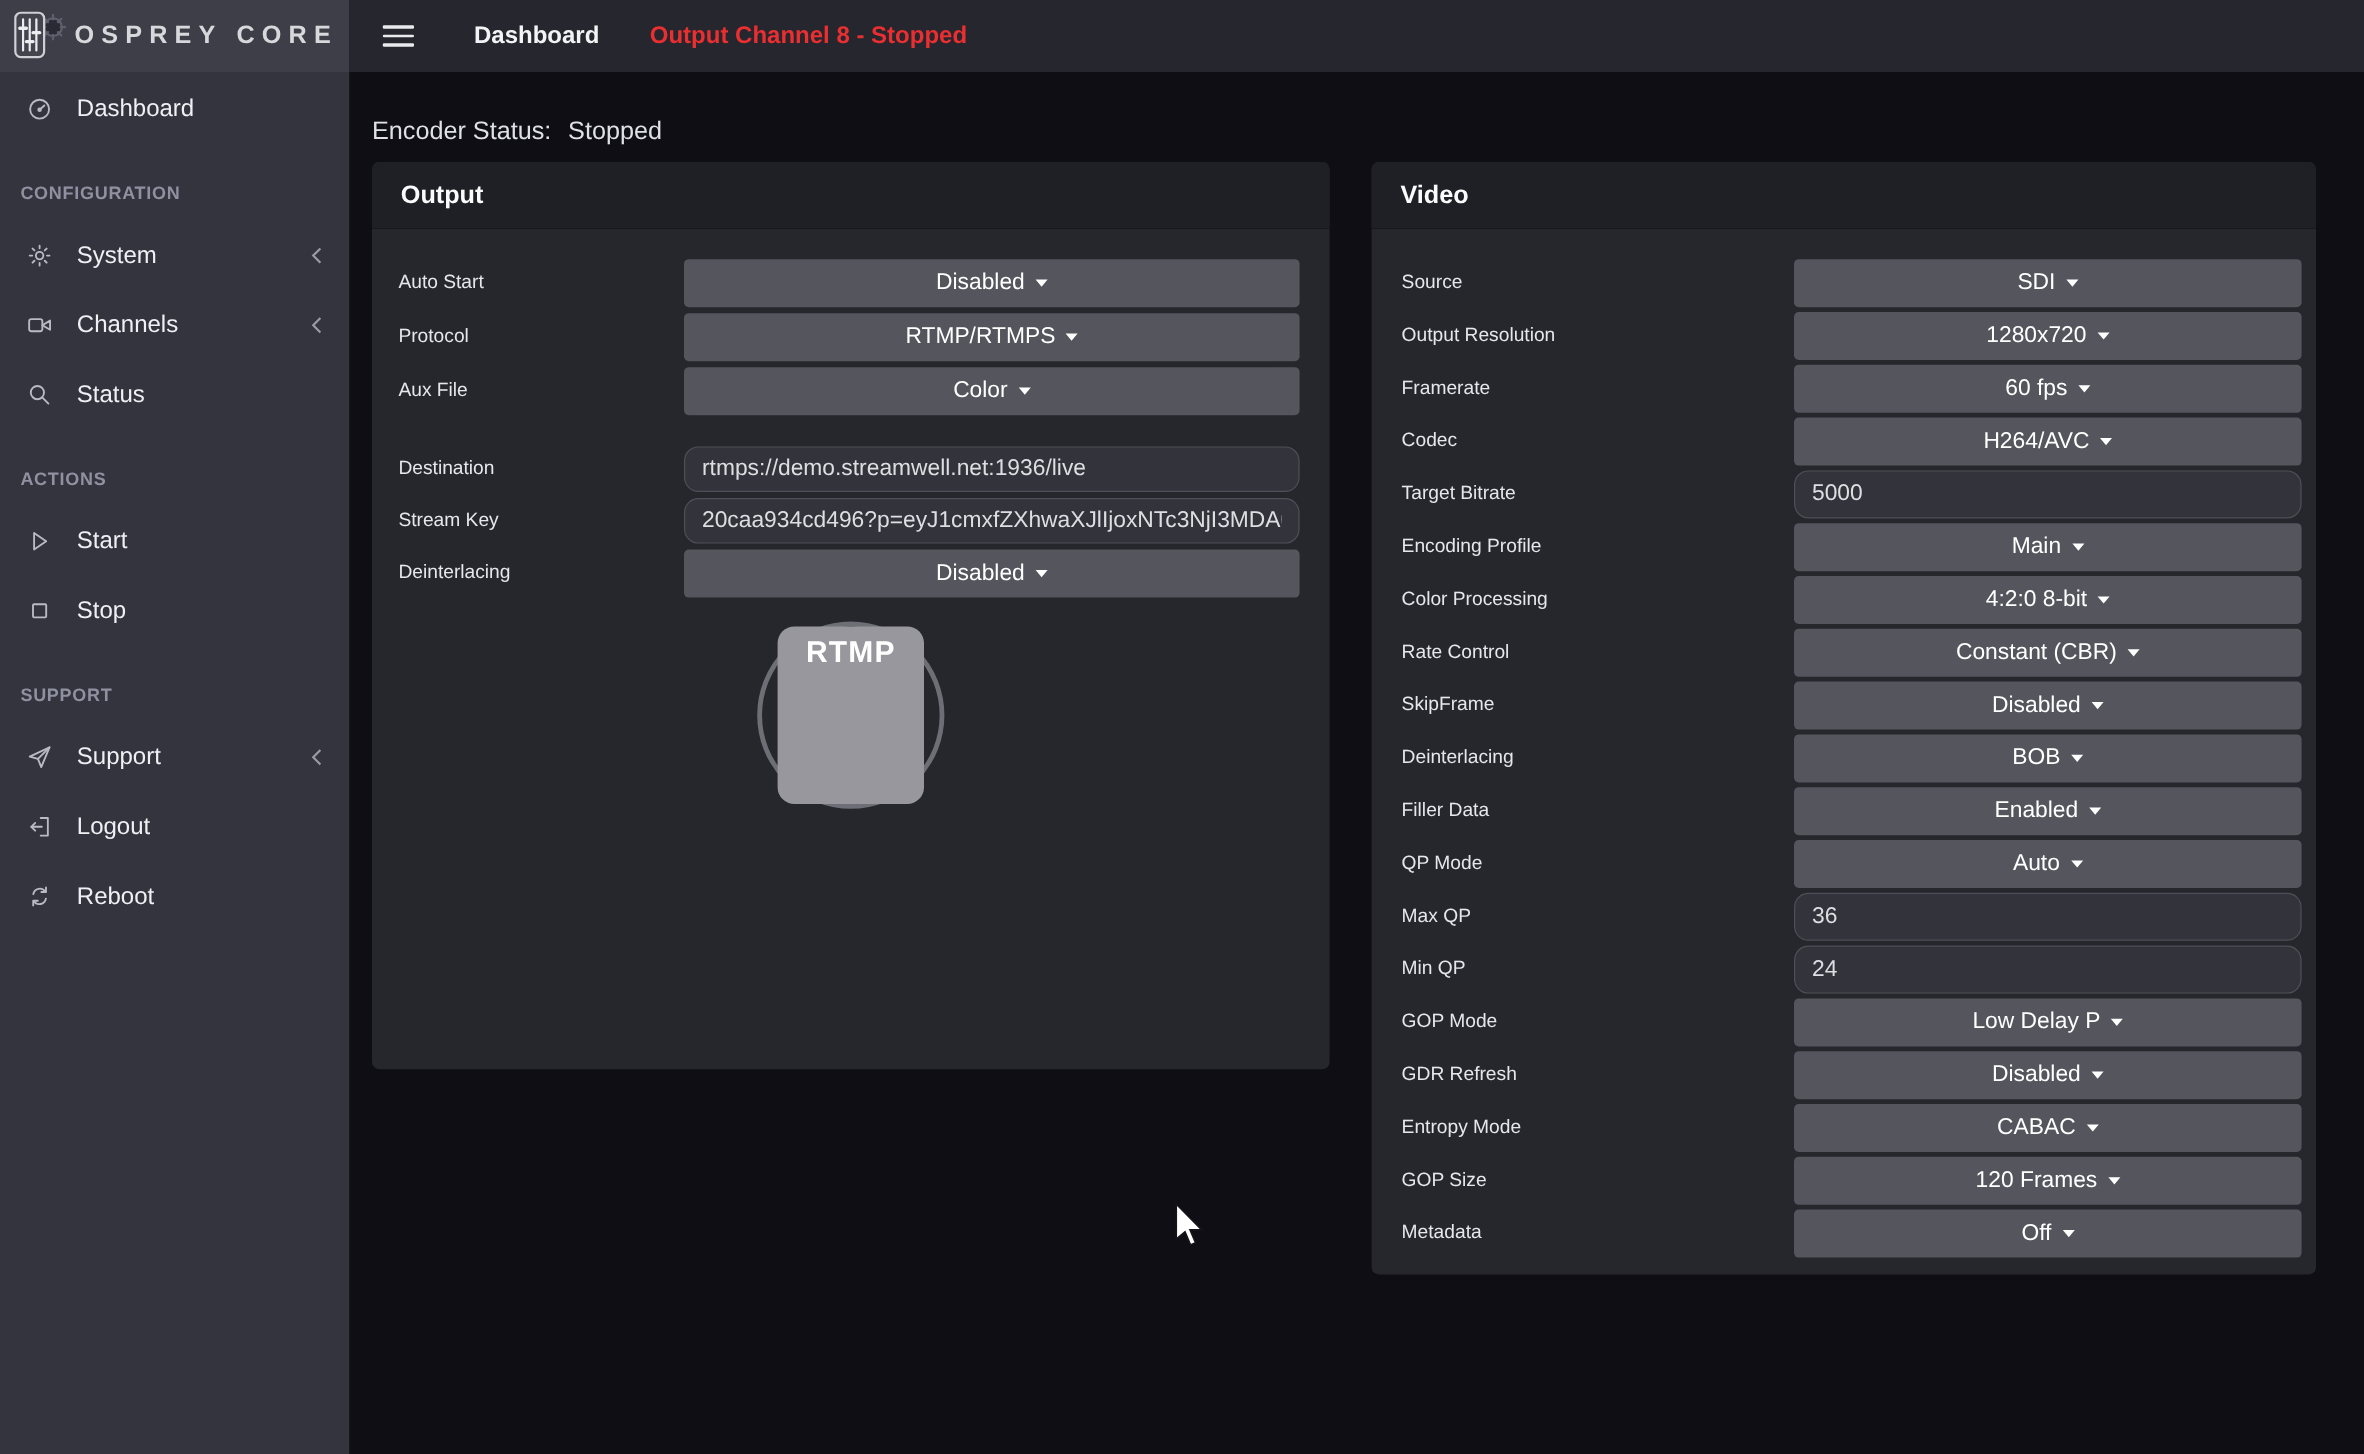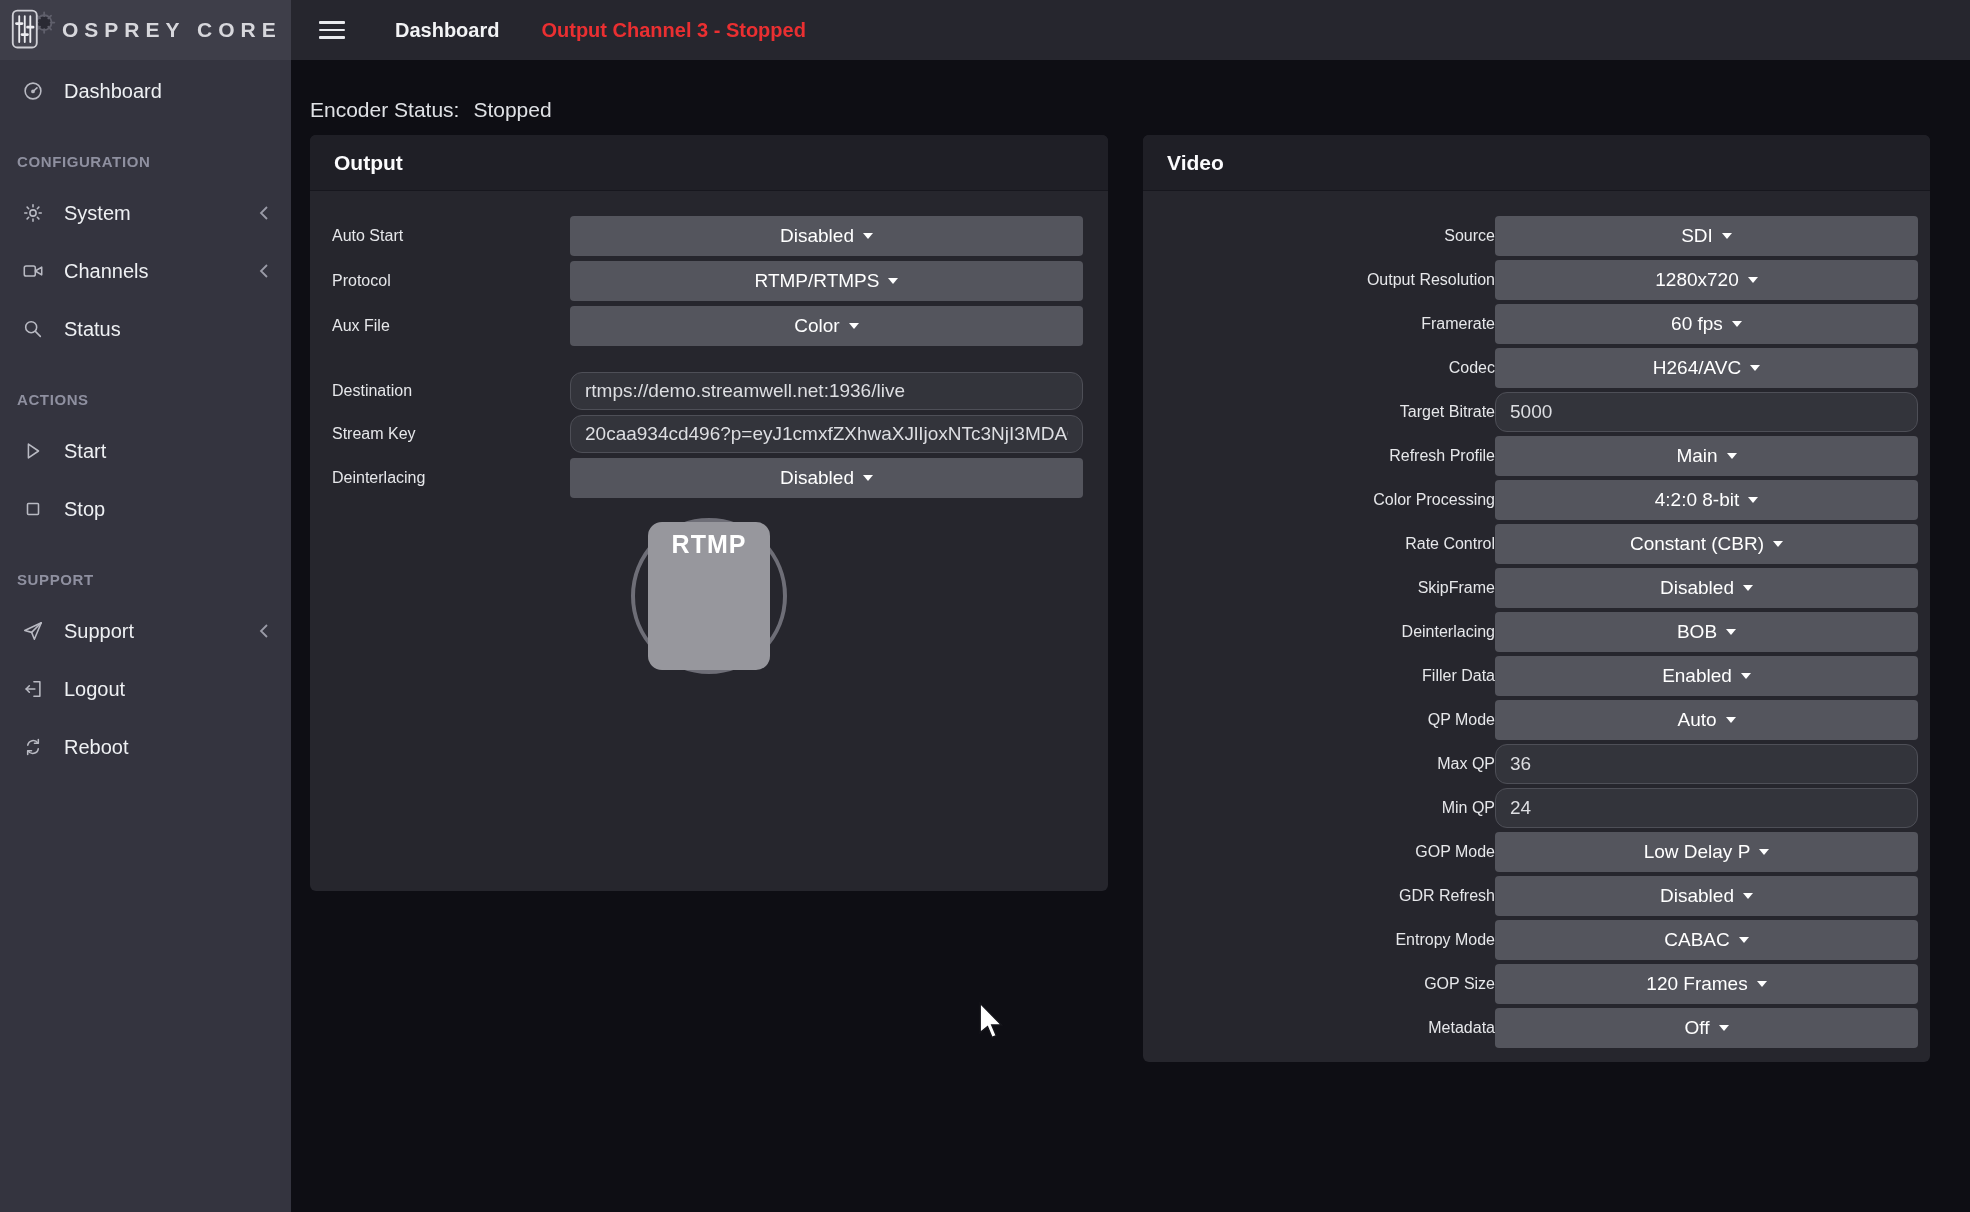--- a/index.html
+++ b/index.html
@@ -67,21 +67,21 @@
     font-size:21px; font-weight:bold; color:#fbfbfd;
   }
   .panel-body { padding:25px 0 0 0; }
 
   .row { display:flex; align-items:center; margin-bottom:5px; }
   .row.gap-above { margin-top:26px; }
   .panel-output .row { padding:0 25px 0 22px; }
   .panel-video  .row { padding:0 12px 0 25px; margin-bottom:4px; }
   .row-label { font-size:16px; color:#e6e7ea; }
   .panel-output .row-label { width:238px; flex:none; }
-  .panel-video  .row-label { width:327px; flex:none;text-align:right; }
+  .panel-video  .row-label { width:327px; flex:none; }
 
   .dd {
     flex:1; height:40px; background:#54555d; border:none; border-radius:4px;
     color:#ffffff; font-size:19px; font-family:inherit;
     display:flex; align-items:center; justify-content:center; cursor:pointer;
   }
   .caret {
     display:inline-block; margin-left:9px;
     border-left:5px solid transparent; border-right:5px solid transparent;
     border-top:6px solid #ffffff;
@@ -242,21 +242,21 @@
   </nav>
 </aside>
 
 <header class="topbar">
   <div class="burger">
       <span></span>
       <span></span>
       <span></span>
     </div>
   <div class="nav-dashboard">Dashboard</div>
-  <div class="nav-alert">Output Channel 3 - Stopped</div>
+  <div class="nav-alert">Output Channel 8 - Stopped</div>
 </header>
 
 <div class="status-line">
   <span>Encoder Status:</span><span class="v">Stopped</span>
 </div>
 
 <section class="panel panel-output">
   <div class="panel-head">Output</div>
   <div class="panel-body" id="output-rows">
       <div class="row">
@@ -332,21 +332,21 @@
         <button class="dd">
           <span>H264/AVC</span>
           <span class="caret"></span>
         </button>
       </div>
       <div class="row">
         <div class="row-label">Target Bitrate</div>
         <input type="text" class="txt" value="5000" style="">
       </div>
       <div class="row">
-        <div class="row-label">Refresh Profile</div>
+        <div class="row-label">Encoding Profile</div>
         <button class="dd">
           <span>Main</span>
           <span class="caret"></span>
         </button>
       </div>
       <div class="row">
         <div class="row-label">Color Processing</div>
         <button class="dd">
           <span>4:2:0 8-bit</span>
           <span class="caret"></span>

